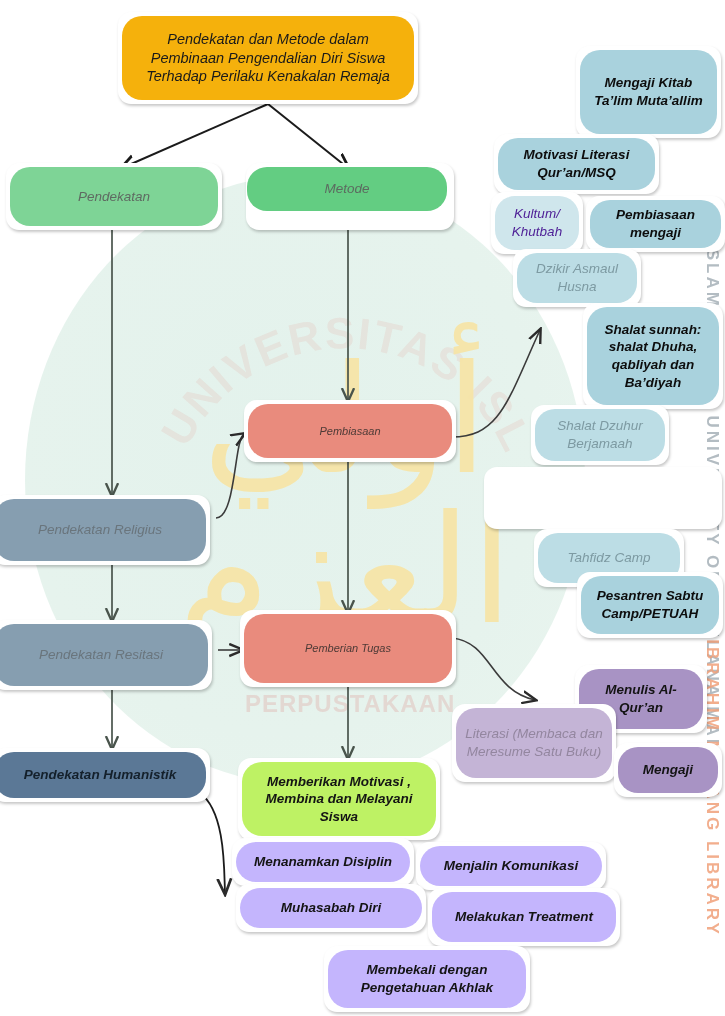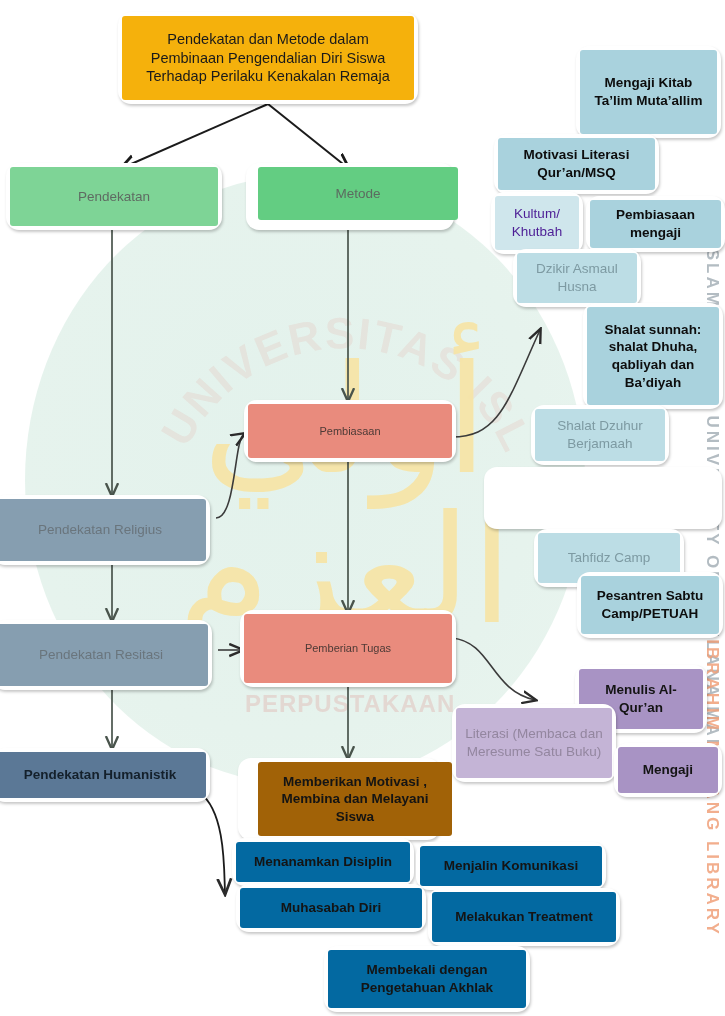--- a/index.html
+++ b/index.html
@@ -62,45 +62,46 @@
   .vwm2 .txt{
     position:absolute;left:50%;top:50%;
     transform:translate(-50%,-50%) rotate(90deg);
     white-space:nowrap;font-size:17px;font-weight:bold;letter-spacing:3px;
     color:#f0a07a;opacity:.85;
   }
 
   
   .node{
     position:absolute;box-sizing:border-box;
-    border-radius:3px;
+    border-radius:20px;
     display:flex;align-items:center;justify-content:center;text-align:center;
     padding:4px 8px;
     line-height:1.3;
+    font-style:italic;
   }
   .frame{
     position:absolute;box-sizing:border-box;
     border-radius:13px;background:#ffffff;
     box-shadow:1px 2px 3px rgba(0,0,0,.22);
   }
 
   
   .c-title{background:#f5b10c;color:#1a1a1a;font-size:14.5px;font-weight:normal;}
   .c-green{background:#7ed496;color:#5f6b62;font-size:13.5px;}
   .c-green2{background:#63cd82;color:#5c6b60;font-size:13.5px;}
   .c-slate{background:#7d97ab;color:#5f6b73;font-size:13.5px;}
   .c-slate-d{background:#5b7896;color:#14202b;font-size:13.5px;font-weight:bold;}
   .c-salmon{background:#e98b7d;color:#4d3a36;font-size:11px;}
   .c-blue{background:#a9d2dd;color:#0d0d0d;font-size:13.5px;font-weight:bold;}
   .c-blue-l{background:#cfe6ec;color:#4c1d95;font-size:13.5px;}
   .c-blue-m{background:#bcdde5;color:#7d9aa2;font-size:13.5px;}
   .c-purple{background:#a893c4;color:#141414;font-size:13.5px;font-weight:bold;}
   .c-purple-l{background:#c4b4d6;color:#93869f;font-size:13.5px;}
-  .c-red{background:#0369a1;color:#141414;font-size:13.5px;font-weight:bold;}
-  .c-red-l{background:#a16207;color:#141414;font-size:13.5px;font-weight:bold;margin-left:16px;}
+  .c-red{background:#c4b5fd;color:#141414;font-size:13.5px;font-weight:bold;}
+  .c-red-l{background:#bef264;color:#141414;font-size:13.5px;font-weight:bold;}
 
   
   .tint{opacity:.93;}
 
   svg.links{position:absolute;left:0;top:0;width:725px;height:1016px;pointer-events:none;}
 </style>
 </head>
 <body>
 
 <div id="stage">
@@ -172,21 +173,21 @@
     <span>Pembinaan Pengendalian Diri Siswa</span>
     <span>Terhadap Perilaku Kenakalan Remaja</span>
   </div>
 
   <div class="frame" style="left:6px;top:163px;width:216px;height:67px;"></div>
   <div class="node c-green" style="left:10px;top:167px;width:208px;height:59px;">
     <span>Pendekatan</span>
   </div>
 
   <div class="frame" style="left:246px;top:163px;width:208px;height:67px;"></div>
-  <div class="node c-green2" style="left:258px;top:167px;width:200px;height:53px;">
+  <div class="node c-green2" style="left:247px;top:167px;width:200px;height:44px;">
     <span>Metode</span>
   </div>
 
   <div class="frame" style="left:-8px;top:495px;width:218px;height:70px;"></div>
   <div class="node c-slate tint" style="left:-6px;top:499px;width:212px;height:62px;">
     <span>Pendekatan Religius</span>
   </div>
 
   <div class="frame" style="left:-8px;top:620px;width:220px;height:70px;"></div>
   <div class="node c-slate tint" style="left:-6px;top:624px;width:214px;height:62px;">

